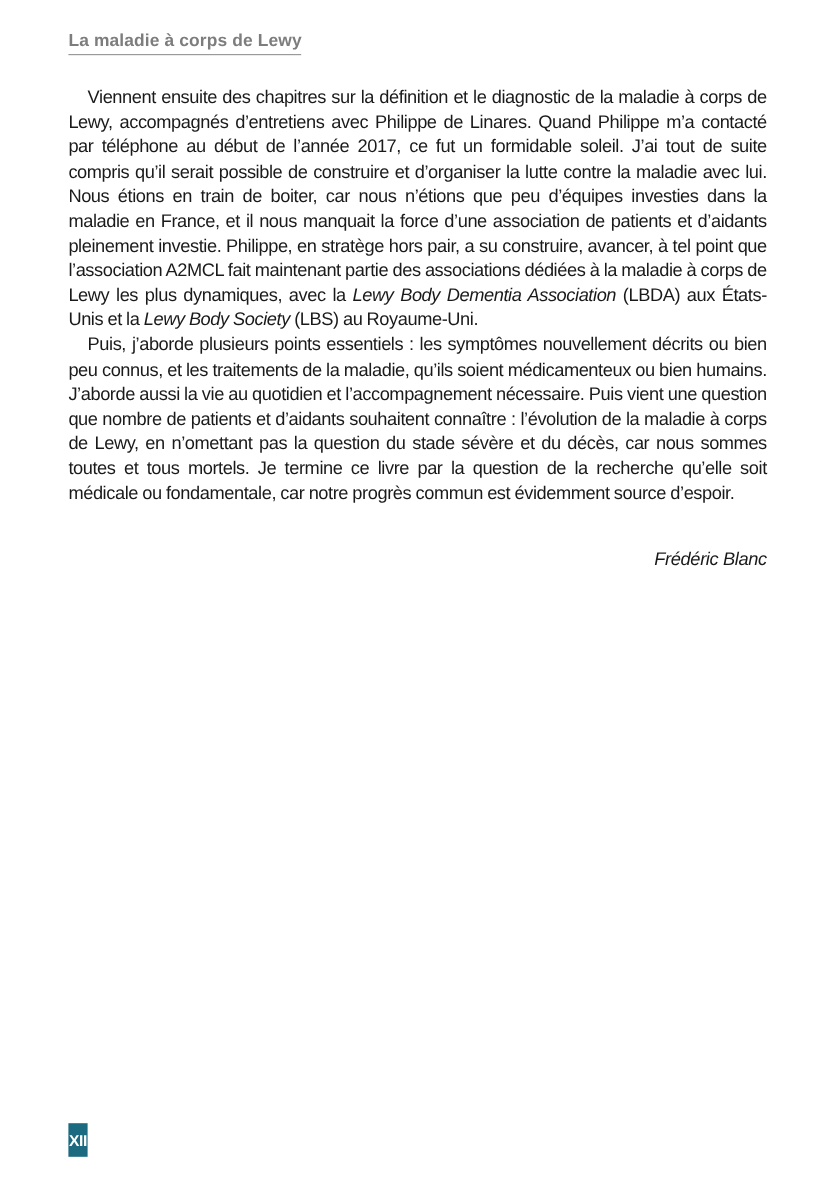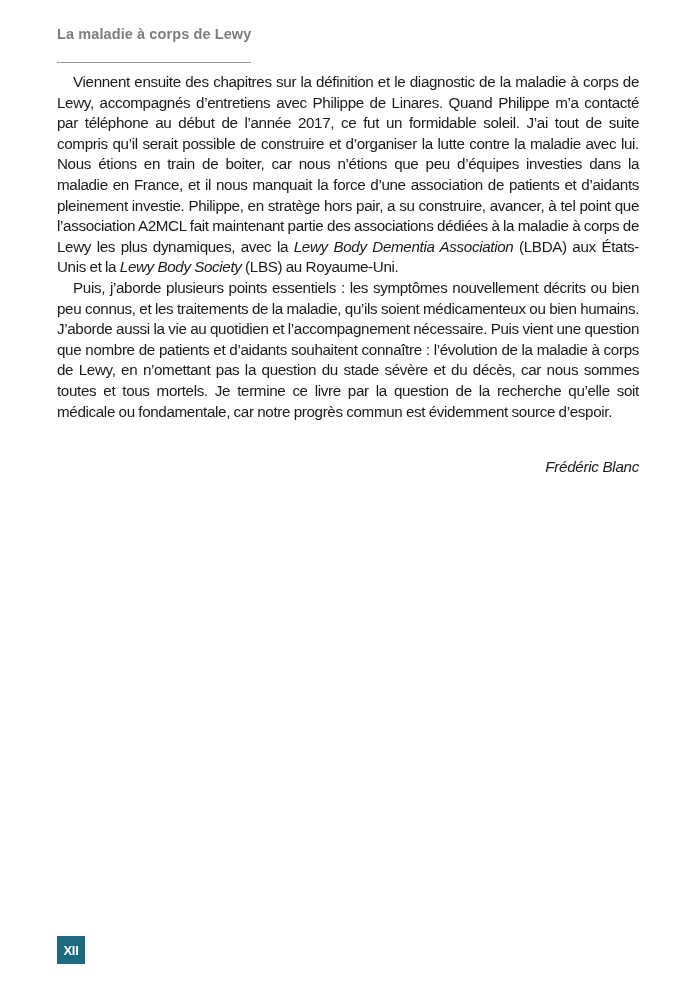--- a/index.html
+++ b/index.html
@@ -16,21 +16,21 @@
       color: #1a1a1a;
     }
     .running-header {
       position: absolute;
       left: 57px;
       top: 26px;
       font-size: 14.5px;
       font-weight: bold;
       color: #7d7d7d;
       letter-spacing: 0.1px;
-      padding-bottom: 19px;
+      padding-bottom: 2px;
       border-bottom: 1.5px solid #9a9a9a;
       line-height: 17px;
       white-space: nowrap;
     }
     .body-text {
       position: absolute;
       left: 57px;
       top: 72px;
       width: 582px;
       font-size: 15.2px;
@@ -54,21 +54,21 @@
       font-size: 15.2px;
       font-style: italic;
       line-height: 20px;
       letter-spacing: -0.3px;
       white-space: nowrap;
     }
     .page-badge {
       position: absolute;
       left: 57px;
       top: 936px;
-      width: 28px;
+      width: 16px;
       height: 28px;
       background: #1b6a80;
       color: #ffffff;
       font-size: 13px;
       font-weight: bold;
       display: flex;
       align-items: center;
       justify-content: center;
       letter-spacing: -0.3px;
     }

